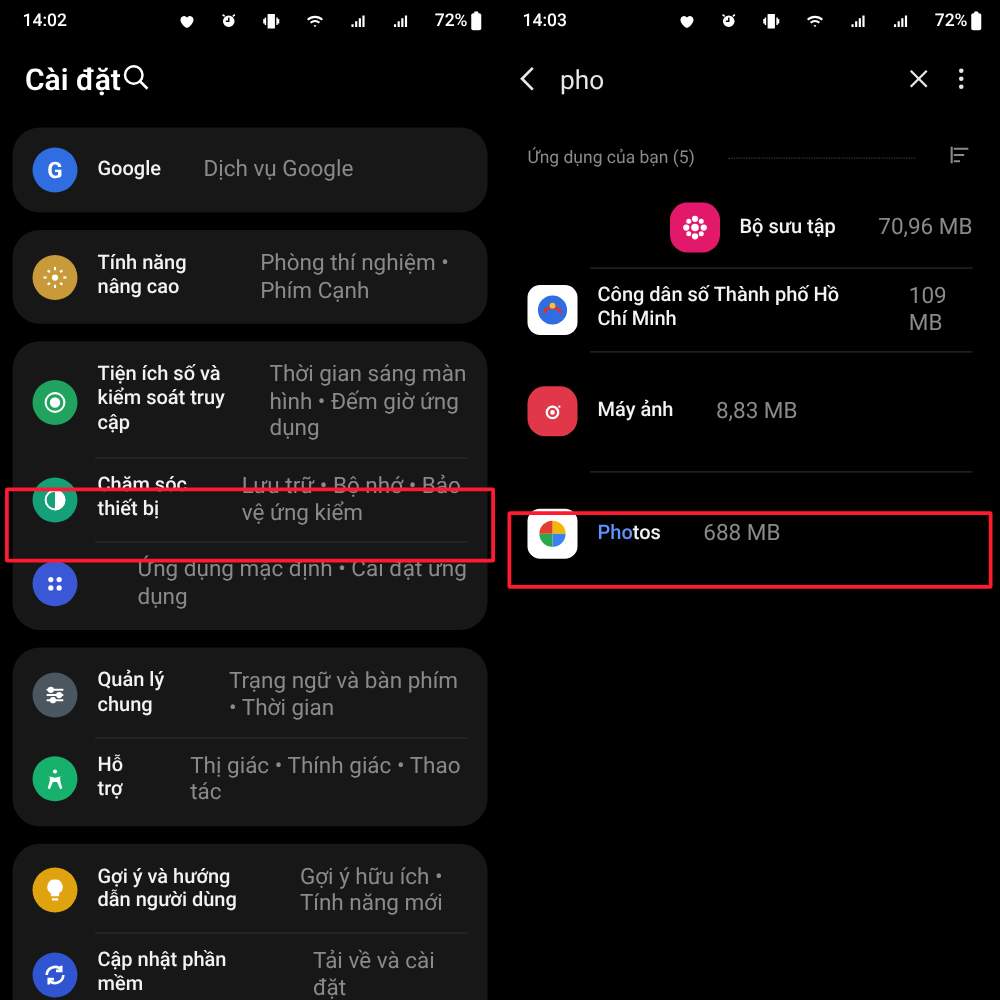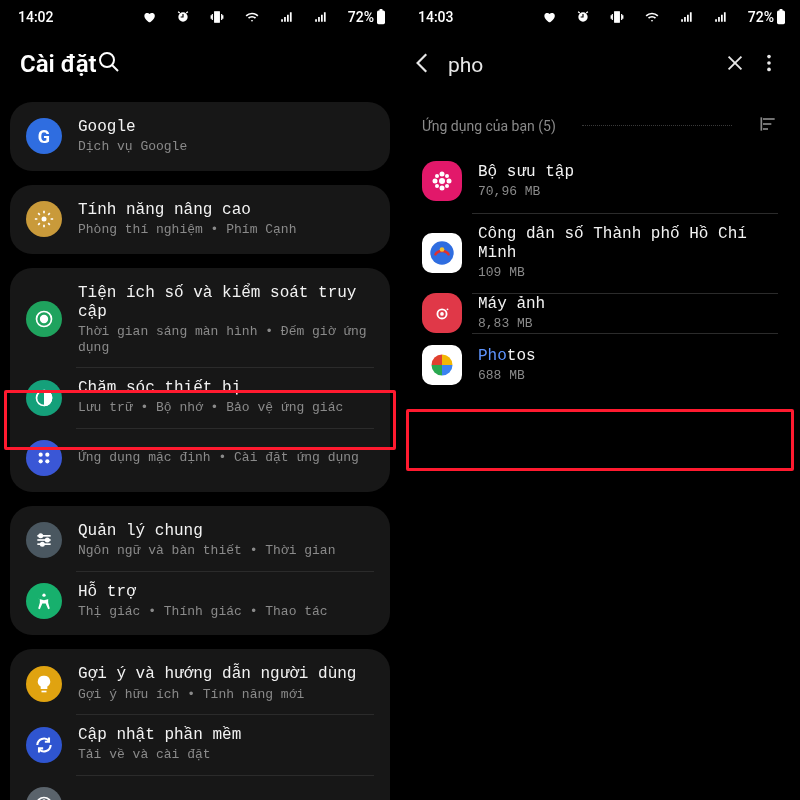--- a/index.html
+++ b/index.html
@@ -12,23 +12,23 @@
   .title-row { display: flex; align-items: center; padding: 20px 20px 24px 20px; color: #ffffff; }
   .title-row h1 { font-size: 24px; font-weight: 600; }
   .search-row { display: flex; align-items: center; padding: 20px 14px 24px 10px; color: #e7e7e7; gap: 6px; }
   .search-row .query { flex: 1; font-size: 21px; color: #e7e7e7; padding-left: 6px; }
   .card { background: #171717; border-radius: 22px; margin: 0 10px 14px 10px; padding: 4px 0; }
   .row { display: flex; align-items: center; padding: 12px 16px; gap: 16px; position: relative; }
   .row + .row::before { content: ""; position: absolute; left: 66px; right: 16px; top: 0; height: 1px; background: #2b2b2b; }
   .icon-wrap { width: 36px; height: 36px; border-radius: 50%; display: flex; align-items: center; justify-content: center; flex-shrink: 0; }
   .icon-wrap svg { width: 20px; height: 20px; }
   .app-icon { width: 40px; height: 40px; border-radius: 12px; display: flex; align-items: center; justify-content: center; flex-shrink: 0; }
-  .text-col { display: flex; flex-direction: column; gap: 2px; min-width: 0; font-family: Liberation Mono, monospace; }
+  .text-col { display: flex; flex-direction: row; gap: 2px; min-width: 0; }
   .label { color: #f3f3f3; font-size: 16px; font-weight: 500; line-height: 1.2; }
-  .sublabel { color: #8a8a8a; font-size: 13px; line-height: 1.2; }
+  .sublabel { color: #8a8a8a; font-size: 18px; line-height: 1.2; margin-left: 32px; }
   .section-header { display: flex; align-items: center; color: #8a8a8a; font-size: 14px; padding: 10px 22px 12px 22px; gap: 26px; }
   .section-header .dots { flex: 1; height: 1px; border-top: 1px dotted #3a3a3a; }
   .highlight-box { position: absolute; border: 3px solid #ff1a2f; pointer-events: none; border-radius: 2px; }
   .touch { cursor: pointer; }
   .match { color: #5e94ff; }
   .battery { display:inline-flex; align-items:center; gap:2px; }
 </style>
 </head>
 <body>
 
@@ -118,21 +118,21 @@
           </div>
           <div class="row touch">
             <span class="icon-wrap" style="background:#15a07a">
               <svg width="20" height="20" viewBox="0 0 24 24" fill="none" stroke="#fff" stroke-width="2">
                 <circle cx="12" cy="12" r="9"></circle>
                 <path d="M12 3a9 9 0 0 1 0 18" fill="#fff"></path>
               </svg>
             </span>
             <span class="text-col">
               <span class="label">Chăm sóc thiết bị</span>
-              <span class="sublabel">Lưu trữ  •  Bộ nhớ  •  Bảo vệ ứng giác</span>
+              <span class="sublabel">Lưu trữ  •  Bộ nhớ  •  Bảo vệ ứng kiểm</span>
             </span>
           </div>
           <div class="row touch">
             <span class="icon-wrap" style="background:#3a57d6">
               <svg width="20" height="20" viewBox="0 0 24 24" fill="#fff">
                 <circle cx="8" cy="8" r="2.5"></circle>
                 <circle cx="16" cy="8" r="2.5"></circle>
                 <circle cx="8" cy="16" r="2.5"></circle>
                 <circle cx="16" cy="16" r="2.5"></circle>
               </svg>
@@ -149,21 +149,21 @@
                 <line x1="4" y1="7" x2="20" y2="7"></line>
                 <line x1="4" y1="12" x2="20" y2="12"></line>
                 <line x1="4" y1="17" x2="20" y2="17"></line>
                 <circle cx="8" cy="7" r="2" fill="#fff"></circle>
                 <circle cx="16" cy="12" r="2" fill="#fff"></circle>
                 <circle cx="10" cy="17" r="2" fill="#fff"></circle>
               </svg>
             </span>
             <span class="text-col">
               <span class="label">Quản lý chung</span>
-              <span class="sublabel">Ngôn ngữ và bàn thiết  •  Thời gian</span>
+              <span class="sublabel">Trạng ngữ và bàn phím  •  Thời gian</span>
             </span>
           </div>
           <div class="row touch">
             <span class="icon-wrap" style="background:#17b06d">
               <svg width="20" height="20" viewBox="0 0 24 24" fill="#fff">
                 <circle cx="12" cy="5" r="2"></circle>
                 <path d="M4 9l8 2 8-2-3 1v4l2 7-2 1-3-7h-4l-3 7-2-1 2-7v-4z"></path>
               </svg>
             </span>
             <span class="text-col">
@@ -274,21 +274,21 @@
         <svg width="20" height="20" viewBox="0 0 24 24" fill="none" stroke="#8a8a8a" stroke-width="2">
             <line x1="6" y1="6" x2="20" y2="6"></line>
             <line x1="6" y1="12" x2="16" y2="12"></line>
             <line x1="6" y1="18" x2="12" y2="18"></line>
             <polyline points="4 4 4 20"></polyline>
           </svg>
       </span>
     </div>
 
     <div id="right-apps" style="padding:0 6px;">
-        <div class="row touch" style="padding: 12px 16px;">
+        <div class="row touch" style="padding: 12px 16px; justify-content: flex-end;">
           <span class="app-icon" style="background:#e2186a; border-radius:14px;">
             <svg width="24" height="24" viewBox="0 0 24 24" fill="#fff">
               <circle cx="12" cy="12" r="3"></circle>
               <circle cx="12" cy="5" r="2.5"></circle>
               <circle cx="12" cy="19" r="2.5"></circle>
               <circle cx="5" cy="12" r="2.5"></circle>
               <circle cx="19" cy="12" r="2.5"></circle>
               <circle cx="7" cy="7" r="2"></circle>
               <circle cx="17" cy="7" r="2"></circle>
               <circle cx="7" cy="17" r="2"></circle>
@@ -306,34 +306,34 @@
               <circle cx="12" cy="12" r="10" fill="#2f6de0"></circle>
               <path d="M6 14c2-5 10-5 12 0" stroke="#e03030" stroke-width="2" fill="none"></path>
               <circle cx="12" cy="9" r="2" fill="#f2c230"></circle>
             </svg>
           </span>
           <span class="text-col">
             <span class="label">Công dân số Thành phố Hồ Chí Minh</span>
             <span class="sublabel">109 MB</span>
           </span>
         </div>
-        <div class="row touch" style="padding: 0 16px;">
+        <div class="row touch" style="padding: 28px 16px;">
           <span class="app-icon" style="background:#e03848; border-radius:14px;">
             <svg width="22" height="22" viewBox="0 0 24 24" fill="#fff">
               <circle cx="12" cy="13" r="5" fill="none" stroke="#fff" stroke-width="2"></circle>
               <circle cx="12" cy="13" r="2"></circle>
               <circle cx="18" cy="8" r="1"></circle>
             </svg>
           </span>
           <span class="text-col">
             <span class="label">Máy ảnh</span>
             <span class="sublabel">8,83 MB</span>
           </span>
         </div>
-        <div class="row touch" style="padding: 12px 16px;">
+        <div class="row touch" style="padding: 30px 16px;">
           <span class="app-icon" style="background:#ffffff; border-radius:10px;">
             <svg width="28" height="28" viewBox="0 0 24 24">
               <path d="M12 12L12 3a9 9 0 0 1 9 9z" fill="#f2b705"></path>
               <path d="M12 12L21 12a9 9 0 0 1-9 9z" fill="#3a82f0"></path>
               <path d="M12 12L12 21a9 9 0 0 1-9-9z" fill="#2aa850"></path>
               <path d="M12 12L3 12a9 9 0 0 1 9-9z" fill="#e0402f"></path>
             </svg>
           </span>
           <span class="text-col">
             <span class="label"><span class="match">Pho</span>tos</span>

